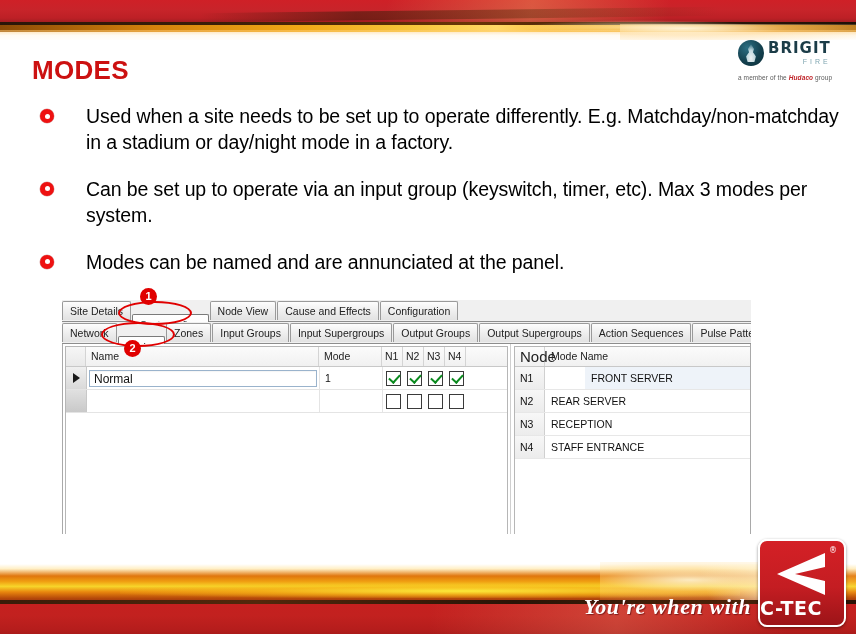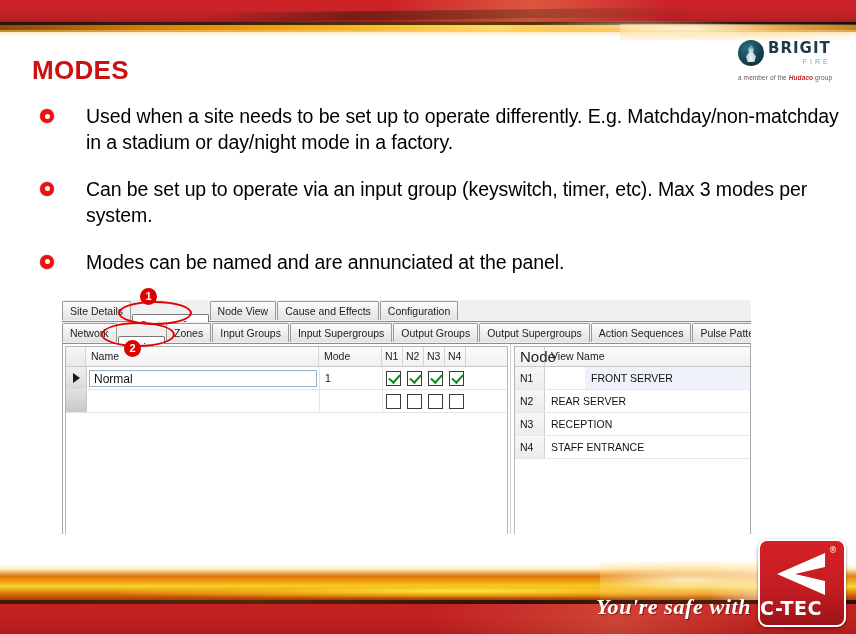--- a/index.html
+++ b/index.html
@@ -301,21 +301,21 @@
                 <div class="chk"></div>
               </div>
           </div>
         </div>
       </div>
 
       <div class="grid-right">
         <div class="gr-inner">
           <div class="rhdr">
             <div class="rh-node">Node</div>
-            <div class="rh-name">View Name</div>
+            <div class="rh-name">Mode Name</div>
           </div>
           <div class="rrow sel">
             <div class="rr-node">N1</div>
             <div class="rr-name">FRONT SERVER</div>
           </div>
           <div class="rrow">
             <div class="rr-node">N2</div>
             <div class="rr-name">REAR SERVER</div>
           </div>
           <div class="rrow">
@@ -341,21 +341,21 @@
   <div class="bot-banner">
     <div class="bot-white"></div>
     <div class="bot-gold"></div>
     <div class="bot-yellowcore"></div>
     <div class="bot-flare"></div>
     <div class="bot-swoosh"></div>
     <div class="bot-dark"></div>
     <div class="bot-red"></div>
     <div class="bot-red-sheen"></div>
 
-    <div class="tagline">You're safe with</div>
+    <div class="tagline">You're when with</div>
 
     <div class="ctec">
       <div class="ctec-reg">®</div>
       <svg class="ctec-arrow" viewBox="0 0 54 46">
         <polygon points="52,2 52,16 22,23 52,30 52,44 4,23" fill="#ffffff"></polygon>
       </svg>
       <div class="ctec-name">C-TEC</div>
     </div>
   </div>
 

